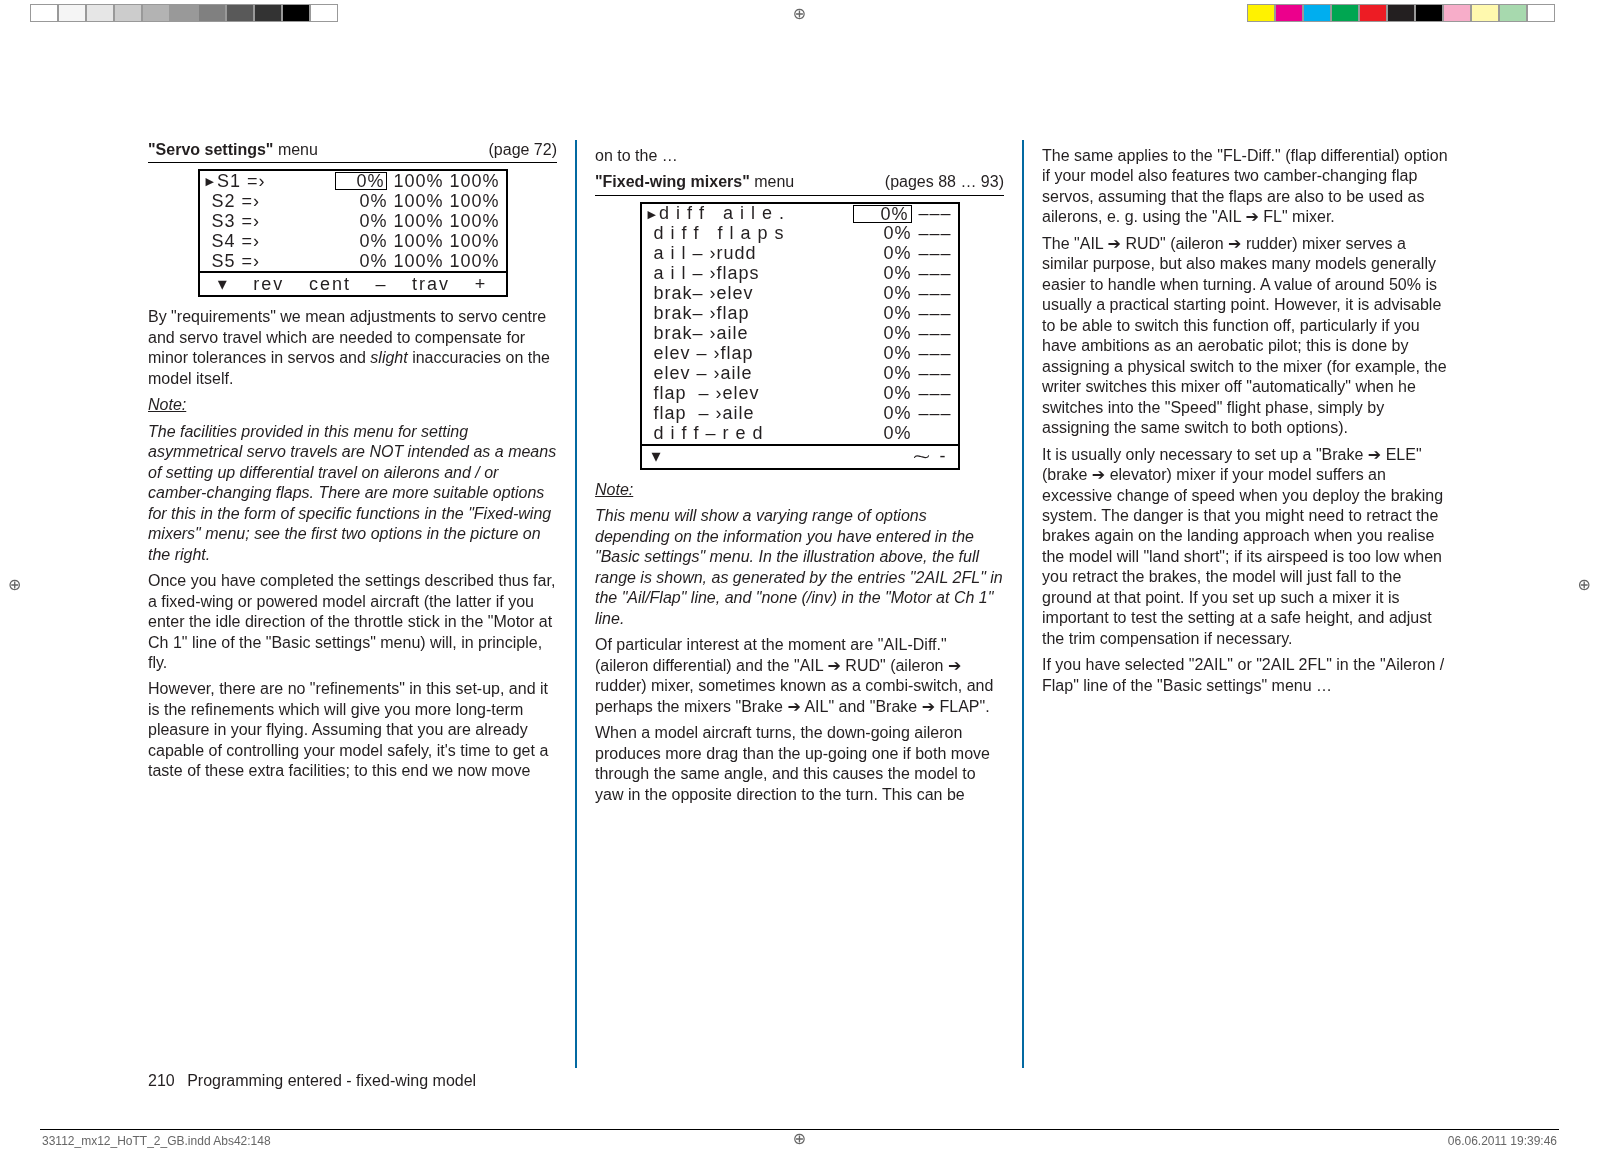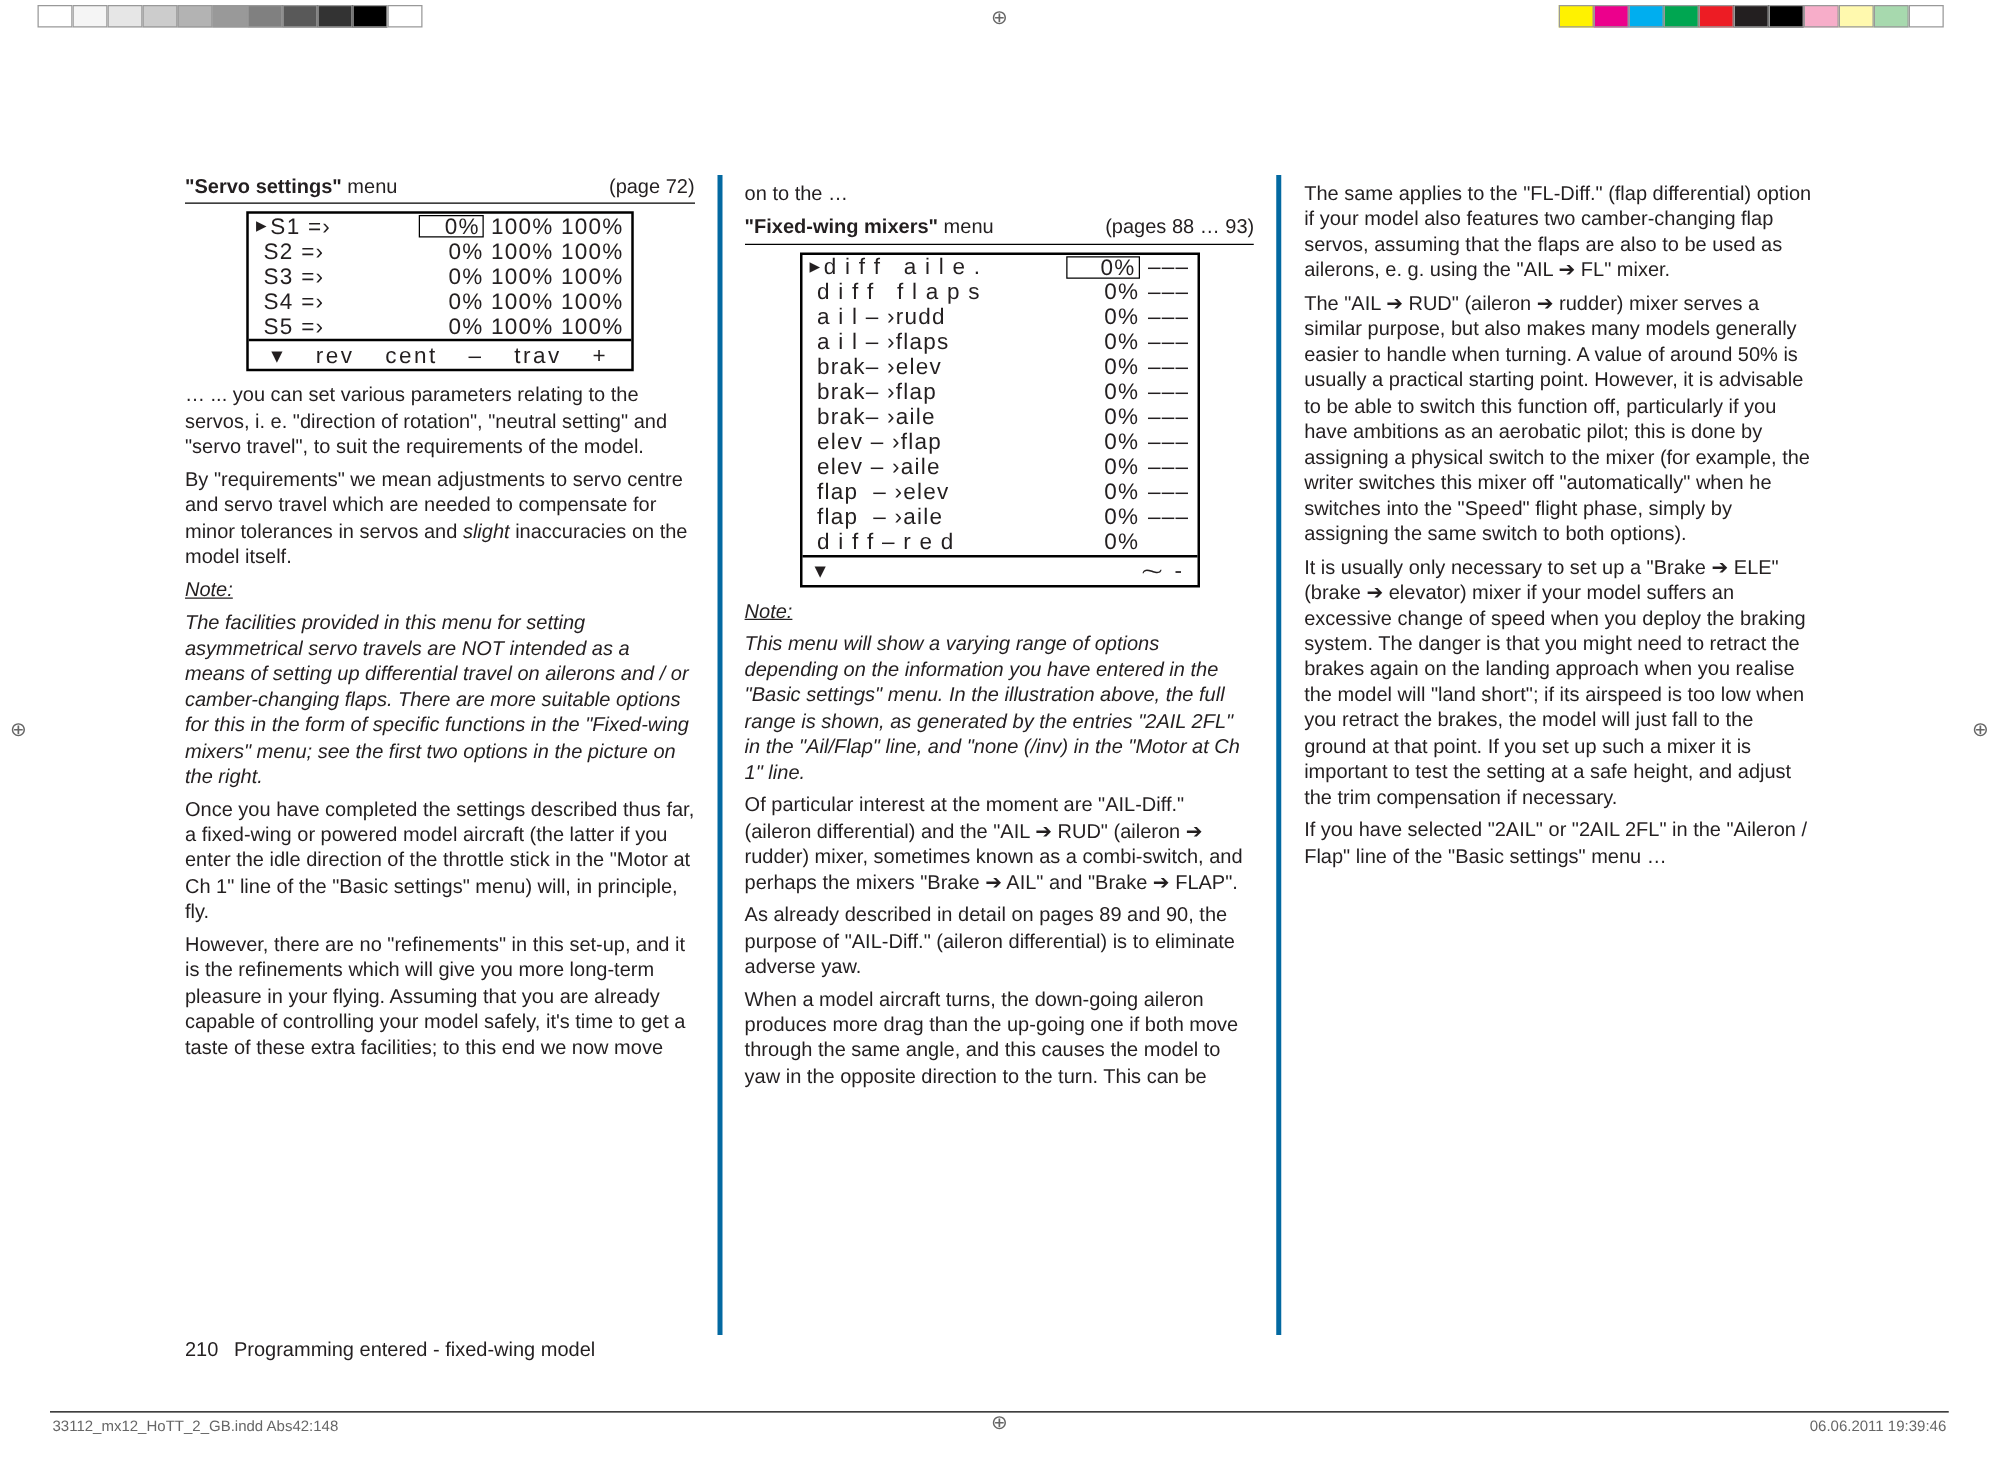--- a/index.html
+++ b/index.html
@@ -36,21 +36,21 @@
   bottom: 100px;
   display: flex;
   gap: 0;
 }
 .column {
   flex: 1;
   padding: 0 18px;
   font-size: 16px;
   line-height: 1.28;
 }
-.column + .column { border-left: 4px solid #0369a1; }
+.column + .column { border-left: 2px solid #0369a1; }
 
 .menu-head {
   display: flex;
   justify-content: space-between;
   border-bottom: 1px solid #000;
   padding-bottom: 2px;
   margin-bottom: 6px;
   font-size: 16px;
 }
 .menu-head .name b { font-weight: bold; }
@@ -202,21 +202,20 @@
         <div class="screen-row footer">
           <span>▾</span>
           <span>rev</span>
           <span>cent</span>
           <span>–</span>
           <span>trav</span>
           <span>+</span>
         </div>
       </div>
 
-    <p class="para"><span>… ... you can set various parameters relating to the servos, i. e. "</span><b>direction of rotation</b><span>", "</span><b>neutral setting</b><span>" and "</span><b>servo travel</b><span>", to suit the requirements of the model.</span></p>
     <p class="para"><span>By "requirements" we mean adjustments to servo centre and servo travel which are needed to compensate for minor tolerances in servos and </span><em>slight</em><span> inaccuracies on the model itself.</span></p>
     <p class="para note-head">Note:</p>
     <p class="para ital"><span>The facilities provided in this menu for setting asymmetrical servo travels are NOT intended as a means of setting up differential travel on ailerons and / or camber-changing flaps. There are more suitable options for this in the form of specific functions in the "</span><b>Fixed-wing mixers</b><span>" menu; see the first two options in the picture on the right.</span></p>
     <p class="para"><span>Once you have completed the settings described thus far, a fixed-wing or powered model aircraft (the latter if you enter the idle direction of the throttle stick in the "Motor at Ch 1" line of the "</span><b>Basic settings</b><span>" menu) will, in principle, fly.</span></p>
     <p class="para">However, there are no "refinements" in this set-up, and it is the refinements which will give you more long-term pleasure in your flying. Assuming that you are already capable of controlling your model safely, it's time to get a taste of these extra facilities; to this end we now move</p>
   </div>
 
   <div class="column">
     <p class="para">on to the …</p>
     <div class="menu-head">
@@ -310,21 +309,20 @@
         </div>
         <div class="screen-row footer">
           <span>▾</span>
           <span>⁓ -</span>
         </div>
       </div>
 
     <p class="para note-head">Note:</p>
     <p class="para ital"><span>This menu will show a varying range of options depending on the information you have entered in the "</span><b>Basic settings</b><span>" menu. In the illustration above, the full range is shown, as generated by the entries "2AIL  2FL" in the "Ail/Flap" line, and "none (/inv) in the "Motor at Ch 1" line.</span></p>
     <p class="para"><span>Of particular interest at the moment are "</span><b>AIL-Diff.</b><span>" (aileron differential) and the "</span><b><span>AIL </span><span class="arrow">➔</span><span> RUD</span></b><span>" (aileron </span><span class="arrow">➔</span><span> rudder) mixer, sometimes known as a combi-switch, and perhaps the mixers "</span><b><span>Brake </span><span class="arrow">➔</span><span> AIL</span></b><span>" and "</span><b><span>Brake </span><span class="arrow">➔</span><span> FLAP</span></b><span>".</span></p>
-    <p class="para"><span>As already described in detail on pages 89 and 90, the purpose of "</span><b>AIL-Diff.</b><span>" (aileron differential) is to eliminate adverse yaw.</span></p>
     <p class="para">When a model aircraft turns, the down-going aileron produces more drag than the up-going one if both move through the same angle, and this causes the model to yaw in the opposite direction to the turn. This can be</p>
   </div>
 
   <div class="column">
     <p class="para"><span>The same applies to the "</span><b>FL-Diff.</b><span>" (flap differential) option if your model also features two camber-changing flap servos, assuming that the flaps are also to be used as ailerons, e. g. using the "</span><b><span>AIL </span><span class="arrow">➔</span><span> FL</span></b><span>" mixer.</span></p>
     <p class="para"><span>The "</span><b><span>AIL </span><span class="arrow">➔</span><span> RUD</span></b><span>" (aileron </span><span class="arrow">➔</span><span> rudder) mixer serves a similar purpose, but also makes many models generally easier to handle when turning. A value of around 50% is usually a practical starting point. However, it is advisable to be able to switch this function off, particularly if you have ambitions as an aerobatic pilot; this is done by assigning a physical switch to the mixer (for example, the writer switches this mixer off "automatically" when he switches into the "Speed" flight phase, simply by assigning the same switch to both options).</span></p>
     <p class="para"><span>It is usually only necessary to set up a "</span><b><span>Brake </span><span class="arrow">➔</span><span> ELE</span></b><span>" (brake </span><span class="arrow">➔</span><span> elevator) mixer if your model suffers an excessive change of speed when you deploy the braking system. The danger is that you might need to retract the brakes again on the landing approach when you realise the model will "land short"; if its airspeed is too low when you retract the brakes, the model will just fall to the ground at that point. If you set up such a mixer it is important to test the setting at a safe height, and adjust the trim compensation if necessary.</span></p>
     <p class="para"><span>If you have selected "2AIL" or "2AIL 2FL" in the "Aileron / Flap" line of the "</span><b>Basic settings</b><span>" menu …</span></p>
   </div>
 </div>

